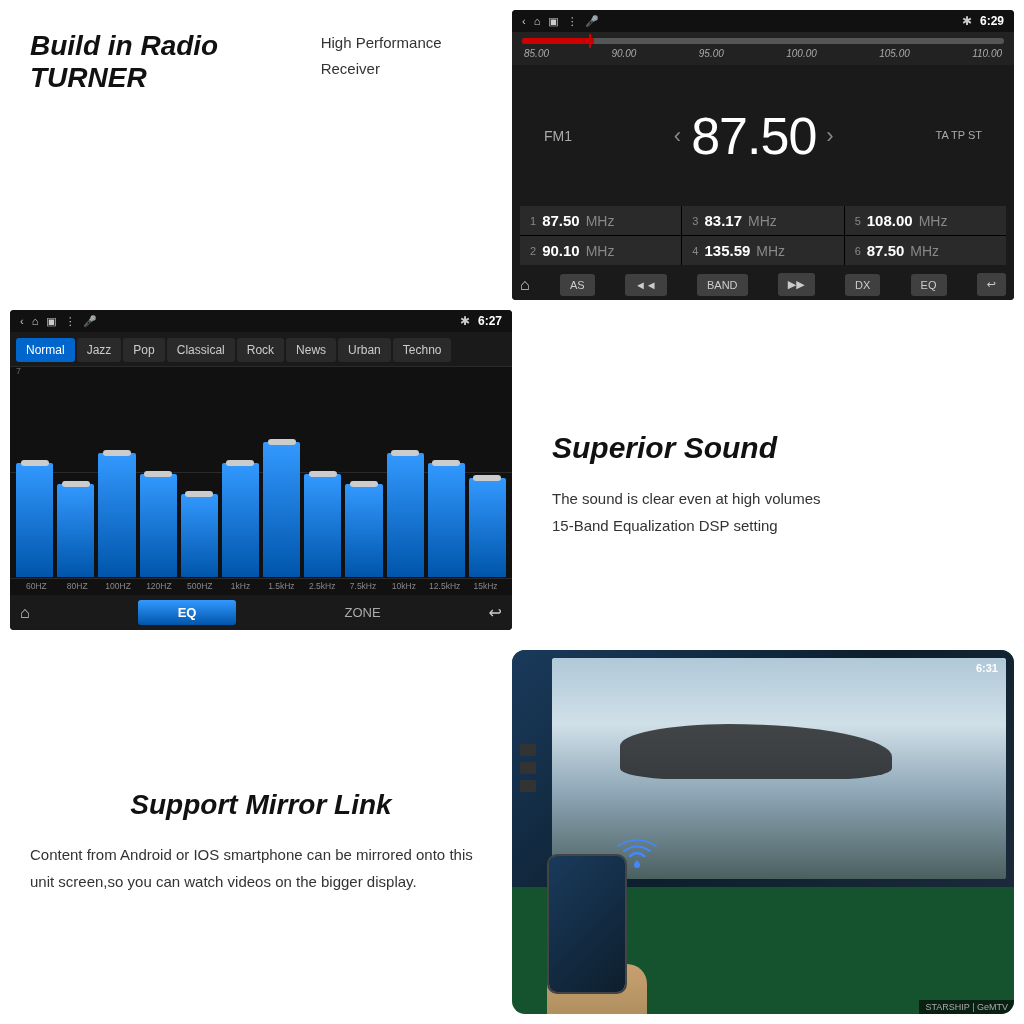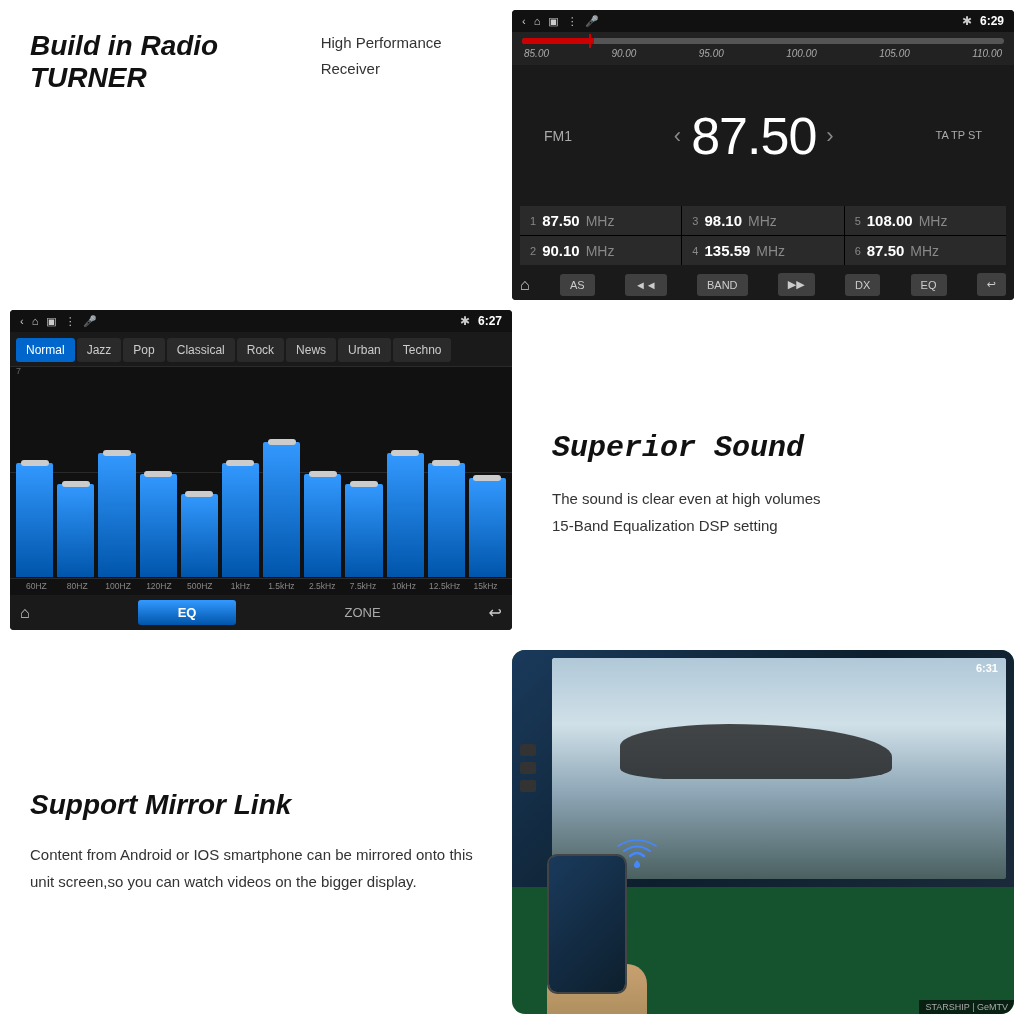--- a/index.html
+++ b/index.html
@@ -295,34 +295,34 @@
       display: flex;
       flex-direction: column;
       justify-content: center;
     }
     .sound-text h2 {
       font-size: 30px;
       font-weight: 900;
       font-style: italic;
       margin-bottom: 20px;
       color: #111;
-      font-family: Liberation Mono, monospace;
     }
     .sound-text p {
       font-size: 15px;
       color: #333;
       line-height: 1.8;
     }
 
     
     .mirror-text {
       padding: 40px 20px 20px 30px;
       display: flex;
       flex-direction: column;
       justify-content: center;
+      align-items: center;
     }
     .mirror-text h2 {
       font-size: 28px;
       font-weight: 900;
       font-style: italic;
       margin-bottom: 20px;
       color: #111;
     }
     .mirror-text p {
       font-size: 15px;
@@ -477,21 +477,21 @@
     </div>
 
     <div class="preset-grid">
       <div class="preset-cell">
         <span class="preset-num">1</span>
         <span class="preset-freq">87.50</span>
         <span class="preset-unit">MHz</span>
       </div>
       <div class="preset-cell">
         <span class="preset-num">3</span>
-        <span class="preset-freq">98.10</span>
+        <span class="preset-freq">83.17</span>
         <span class="preset-unit">MHz</span>
       </div>
       <div class="preset-cell">
         <span class="preset-num">5</span>
         <span class="preset-freq">108.00</span>
         <span class="preset-unit">MHz</span>
       </div>
       <div class="preset-cell">
         <span class="preset-num">2</span>
         <span class="preset-freq">90.10</span>

